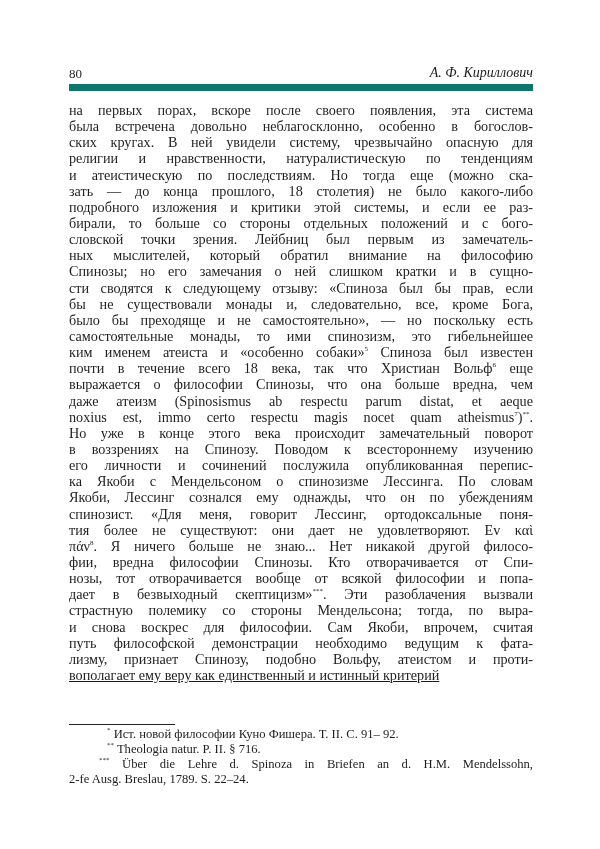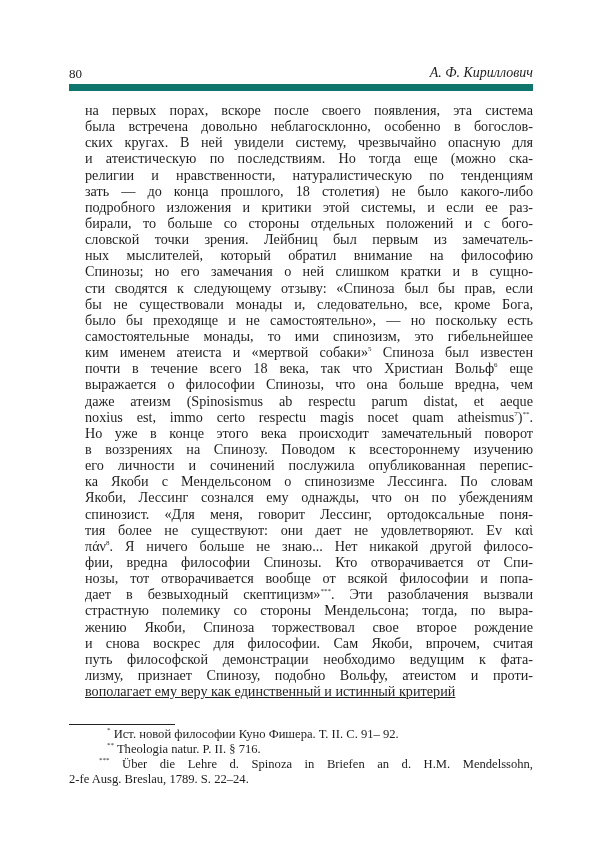--- a/index.html
+++ b/index.html
@@ -1,71 +1,70 @@
 <!DOCTYPE html>
 <html><head>
 <meta charset="utf-8">
 <style>
   html, body { margin: 0; padding: 0; background: #ffffff; }
   body { width: 600px; height: 849px; position: relative; overflow: hidden; font-family: "DejaVu Serif", serif; color: #1e1e1e; }
   .header { position: absolute; left: 69px; top: 64px; width: 464px; height: 20px; border-bottom: 7px solid #0f766e; }
   .page-num { position: absolute; left: 0; top: 2px; font-size: 13px; font-family: "Liberation Serif", serif; }
   .running-head { position: absolute; right: 0; top: 1px; font-size: 14px; font-style: italic; font-family: "Liberation Serif", serif; }
   .body-text { position: absolute; left: 69px; top: 102px; width: 464px; }
-  .line { display: block; height: 16.15px; line-height: 16.15px; font-size: 14.2px; font-family: "Liberation Serif", serif; white-space: nowrap; text-align: justify; text-align-last: justify; margin-left: 16px; }
+  .line { display: block; height: 16.15px; line-height: 16.15px; font-size: 14.2px; font-family: "Liberation Serif", serif; white-space: nowrap; text-align: justify; text-align-last: justify; }
   .line.last { text-align-last: left; text-decoration: underline; }
   sup { font-size: 7px; line-height: 0; vertical-align: 6px; }
   .fn-rule { position: absolute; left: 69px; top: 724px; width: 106px; height: 1px; background: #222; }
   .footnotes { position: absolute; left: 69px; top: 727px; width: 464px; }
   .fn { display: block; height: 15px; line-height: 15px; font-size: 12.6px; font-family: Liberation Serif, serif; white-space: nowrap; }
   .fn.indent { padding-left: 38px; }
   .fn.just { text-align: justify; text-align-last: justify; padding-left: 30px; }
 </style>
 </head>
 <body>
 
 <div class="header">
   <span class="page-num">80</span>
   <span class="running-head">А. Ф. Кириллович</span>
 </div>
 
 <div class="body-text">
   <span class="line">на первых порах, вскоре после своего появления, эта система</span>
   <span class="line">была встречена довольно неблагосклонно, особенно в богослов-</span>
   <span class="line">ских кругах. В ней увидели систему, чрезвычайно опасную для</span>
+  <span class="line">религии и нравственности, натуралистическую по тенденциям</span>
   <span class="line">и атеистическую по последствиям. Но тогда еще (можно ска-</span>
-  <span class="line">религии и нравственности, натуралистическую по тенденциям</span>
   <span class="line">зать — до конца прошлого, 18 столетия) не было какого-либо</span>
   <span class="line">подробного изложения и критики этой системы, и если ее раз-</span>
   <span class="line">бирали, то больше со стороны отдельных положений и с бого-</span>
   <span class="line">словской точки зрения. Лейбниц был первым из замечатель-</span>
   <span class="line">ных мыслителей, который обратил внимание на философию</span>
   <span class="line">Спинозы; но его замечания о ней слишком кратки и в сущно-</span>
   <span class="line">сти сводятся к следующему отзыву: «Спиноза был бы прав, если</span>
   <span class="line">бы не существовали монады и, следовательно, все, кроме Бога,</span>
   <span class="line">было бы преходяще и не самостоятельно», — но поскольку есть</span>
   <span class="line">самостоятельные монады, то ими спинозизм, это гибельнейшее</span>
-  <span class="line"><span>ким именем атеиста и «мертвой собаки»</span><sup>5</sup><span> Спиноза был известен</span></span>
+  <span class="line"><span>ким именем атеиста и «особенно собаки»</span><sup>5</sup><span> Спиноза был известен</span></span>
   <span class="line"><span>почти в течение всего 18 века, так что Христиан Вольф</span><sup>6</sup><span> еще</span></span>
   <span class="line">выражается о философии Спинозы, что она больше вредна, чем</span>
   <span class="line">даже атеизм (Spinosismus ab respectu parum distat, et aeque</span>
   <span class="line"><span>noxius est, immo certo respectu magis nocet quam atheismus</span><sup>7</sup><span>)</span><sup>**</sup><span>.</span></span>
   <span class="line">Но уже в конце этого века происходит замечательный поворот</span>
   <span class="line">в воззрениях на Спинозу. Поводом к всестороннему изучению</span>
   <span class="line">его личности и сочинений послужила опубликованная перепис-</span>
   <span class="line">ка Якоби с Мендельсоном о спинозизме Лессинга. По словам</span>
   <span class="line">Якоби, Лессинг сознался ему однажды, что он по убеждениям</span>
   <span class="line">спинозист. «Для меня, говорит Лессинг, ортодоксальные поня-</span>
   <span class="line">тия более не существуют: они дает не удовлетворяют. Ev καὶ</span>
   <span class="line"><span>πάν</span><sup>8</sup><span>. Я ничего больше не знаю... Нет никакой другой филосо-</span></span>
   <span class="line">фии, вредна философии Спинозы. Кто отворачивается от Спи-</span>
   <span class="line">нозы, тот отворачивается вообще от всякой философии и попа-</span>
   <span class="line"><span>дает в безвыходный скептицизм»</span><sup>***</sup><span>. Эти разоблачения вызвали</span></span>
   <span class="line">страстную полемику со стороны Мендельсона; тогда, по выра-</span>
-  <span class="line">жению Якоби, Спиноза торжествовал свое второе рождение</span>
   <span class="line">и снова воскрес для философии. Сам Якоби, впрочем, считая</span>
   <span class="line">путь философской демонстрации необходимо ведущим к фата-</span>
   <span class="line">лизму, признает Спинозу, подобно Вольфу, атеистом и проти-</span>
   <span class="line last">вополагает ему веру как единственный и истинный критерий</span>
 </div>
 
 <div class="fn-rule"></div>
 
 <div class="footnotes">
   <span class="fn indent"><sup>*</sup> <span>Ист. новой философии Куно Фишера. Т. II. С. 91– 92.</span></span>

